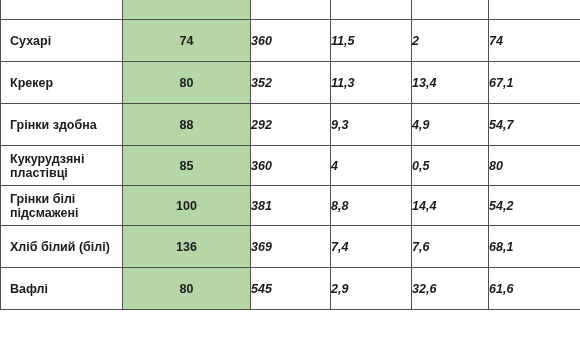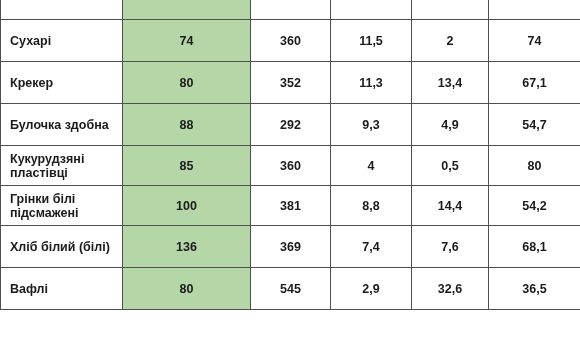--- a/index.html
+++ b/index.html
@@ -40,22 +40,22 @@
     vertical-align: middle;
     box-sizing: border-box;
   }
 
   #nutrition-table td.name {
     text-align: left;
     padding-left: 9px;
   }
 
   #nutrition-table td.num {
-    text-align: center;
     padding: 0;
+    font-style: italic;
   }
 
   #nutrition-table td.gi {
     text-align: center;
     padding: 0;
     background: #b5d6a7;
   }
 
   
   tr.r-short td { height: 42px; }
@@ -104,21 +104,21 @@
         </td>
       <td class="gi">80</td>
       <td class="num">352</td>
       <td class="num">11,3</td>
       <td class="num">13,4</td>
       <td class="num">67,1</td>
     </tr>
 
     <tr class="r-short">
       <td class="name">
-          <span class="cellline">Булочка здобна</span>
+          <span class="cellline">Грінки здобна</span>
         </td>
       <td class="gi">88</td>
       <td class="num">292</td>
       <td class="num">9,3</td>
       <td class="num">4,9</td>
       <td class="num">54,7</td>
     </tr>
 
 
 
@@ -158,18 +158,18 @@
     </tr>
 
     <tr class="r-short">
       <td class="name">
           <span class="cellline">Вафлі</span>
         </td>
       <td class="gi">80</td>
       <td class="num">545</td>
       <td class="num">2,9</td>
       <td class="num">32,6</td>
-      <td class="num">36,5</td>
+      <td class="num">61,6</td>
     </tr>
 
 
   </tbody>
 </table>
 
 </body></html>

